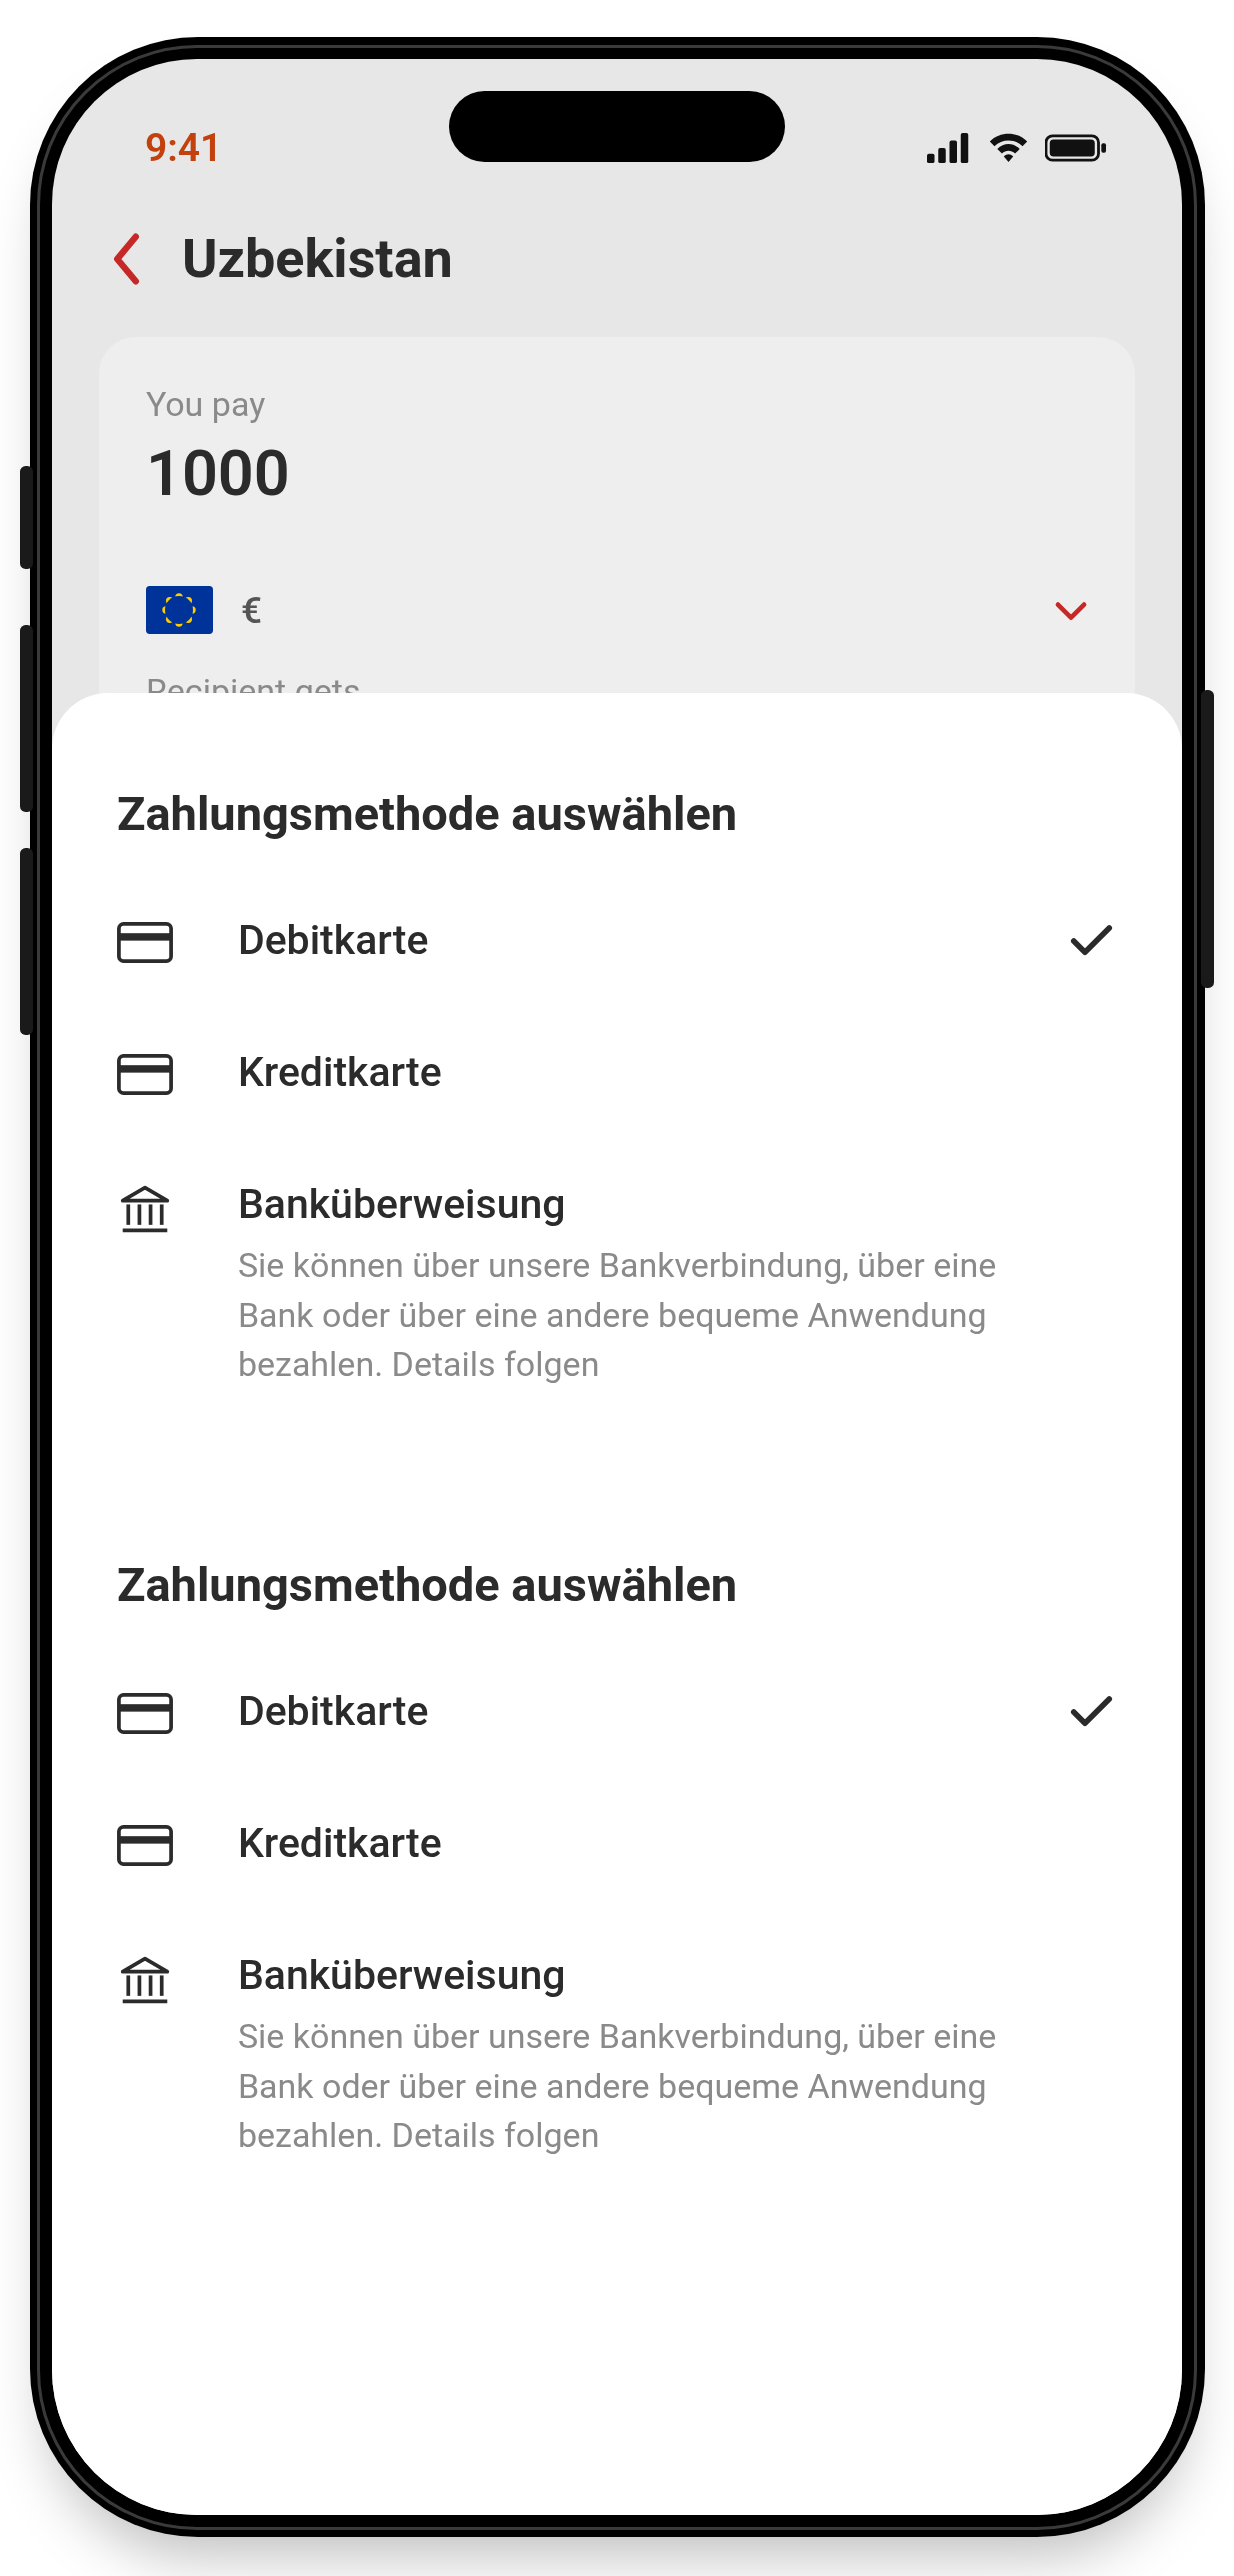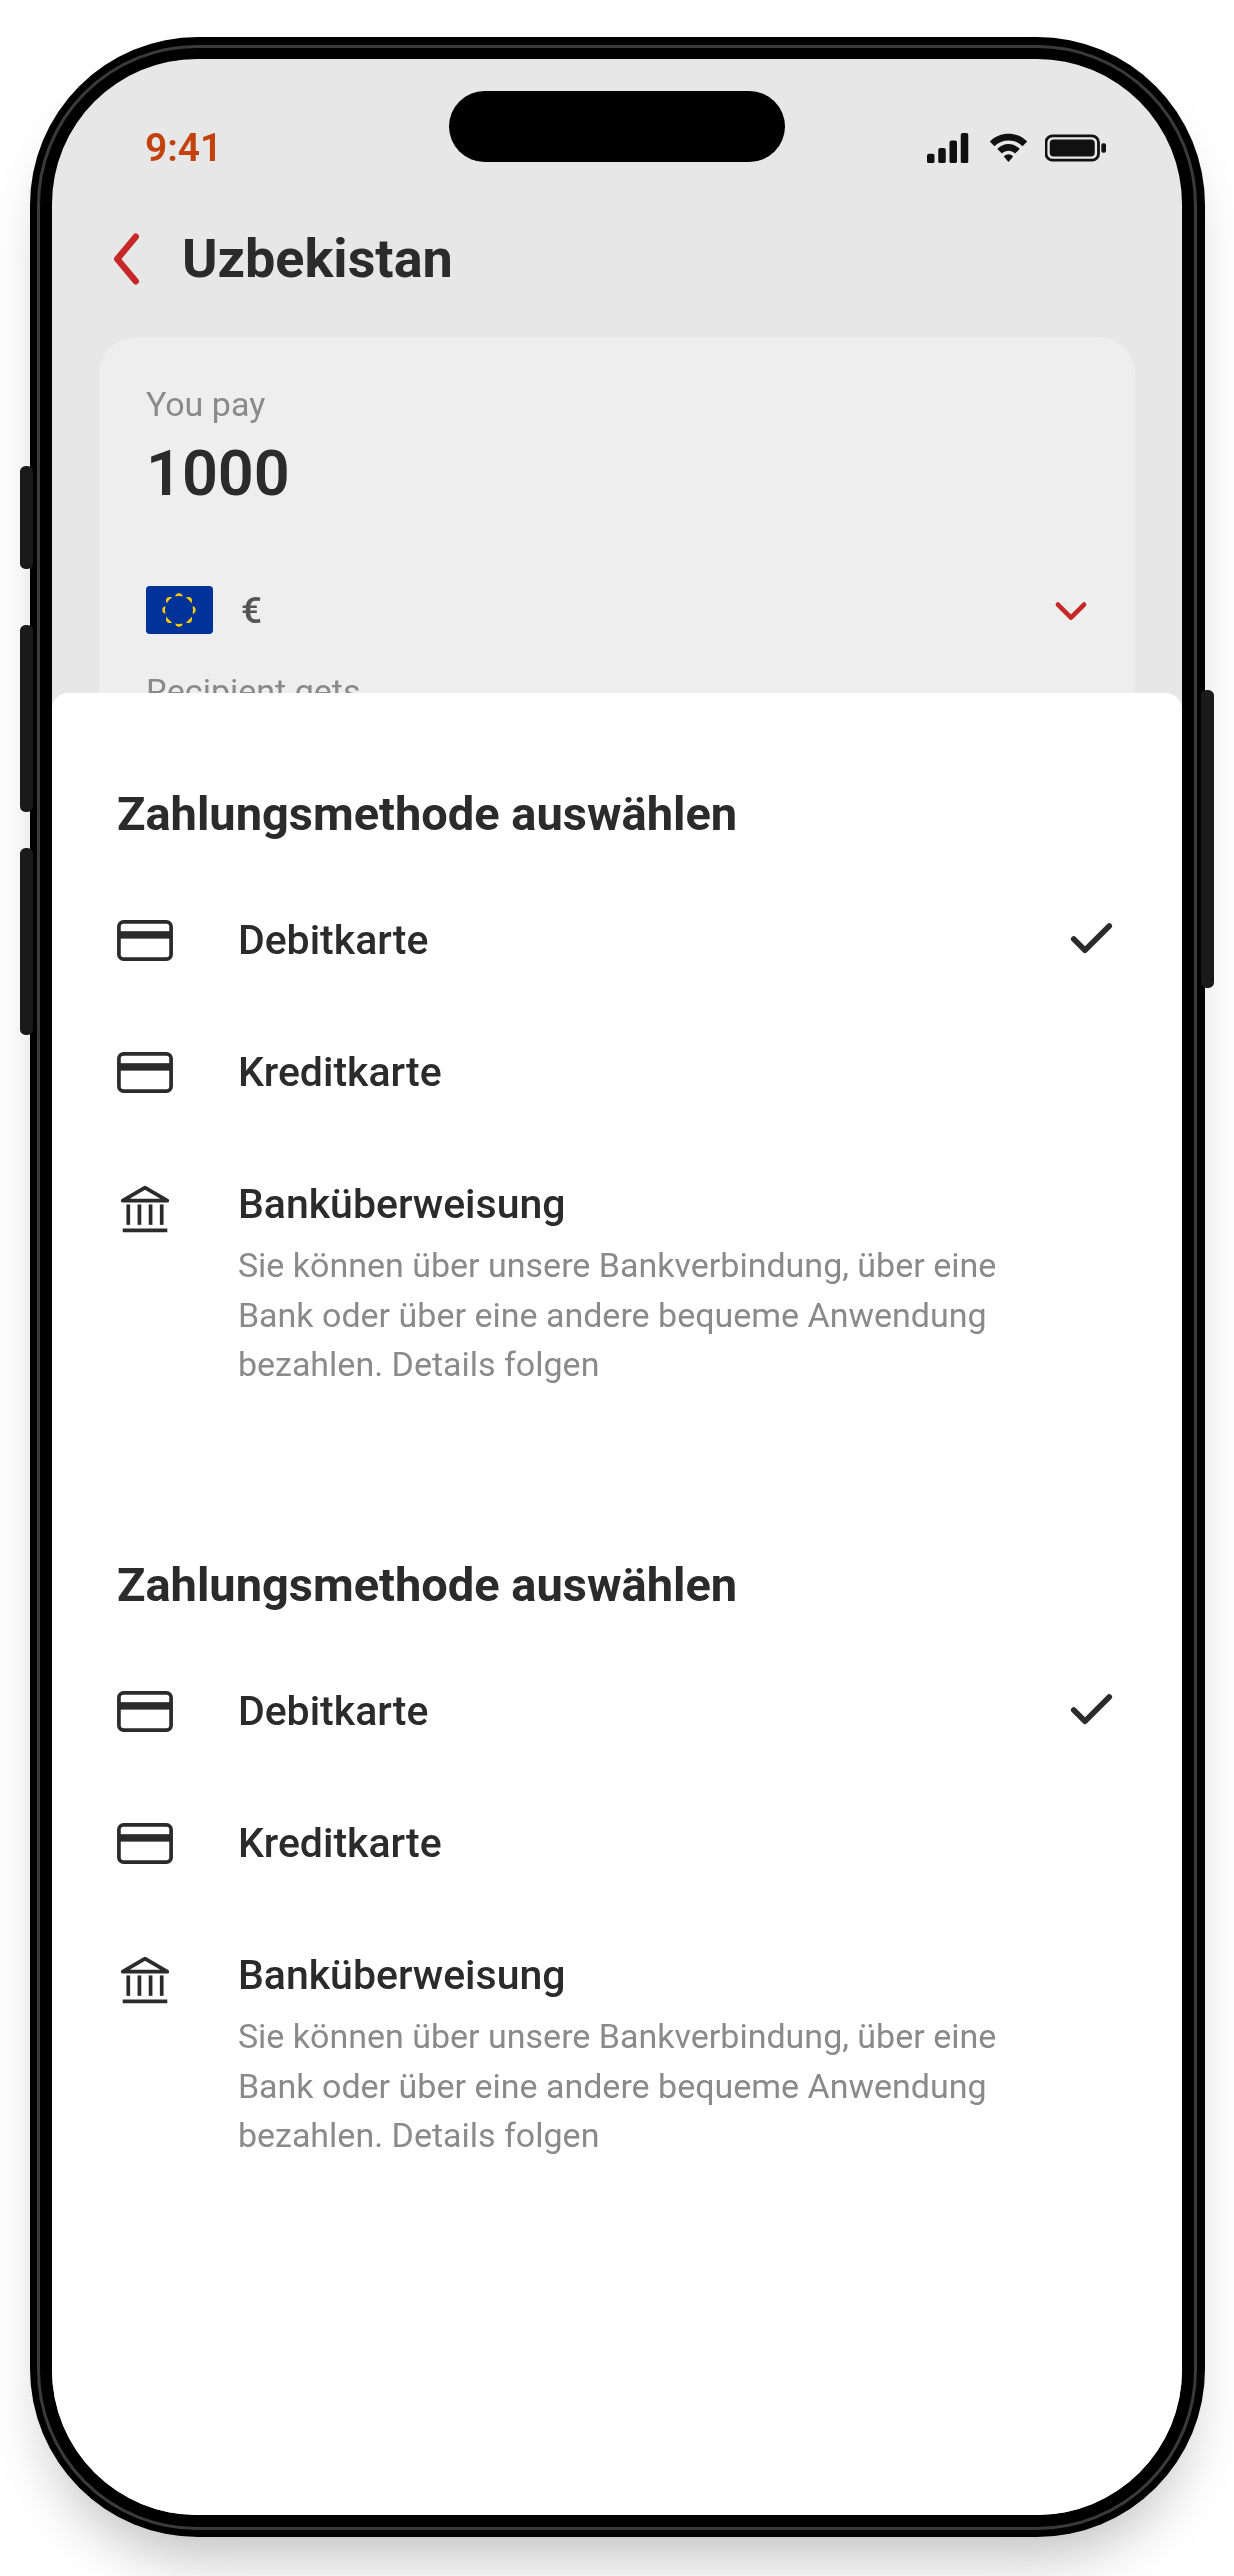--- a/index.html
+++ b/index.html
@@ -173,35 +173,34 @@
   .sheet {
     position: absolute;
     left: 0; right: 0;
     top: 634px;
     bottom: 0;
     background: #ffffff;
     border-top-left-radius: 56px;
     border-top-right-radius: 56px;
     padding: 93px 65px 56px 65px;
     overflow: hidden;
-    border-radius: 16px;
   }
   .section-title {
     font-size: 47px;
     font-weight: 700;
     color: #2b2b2b;
     margin-bottom: 75px;
   }
   .option-row {
     display: flex;
     align-items: flex-start;
     gap: 65px;
     margin-bottom: 84px;
   }
-  .option-row.simple { }
+  .option-row.simple { align-items: center; }
   .option-icon {
     width: 56px;
     flex-shrink: 0;
     display: flex;
     justify-content: center;
     padding-top: 3.7px;
   }
   .option-body { flex: 1; }
   .option-title {
     font-size: 41px;

